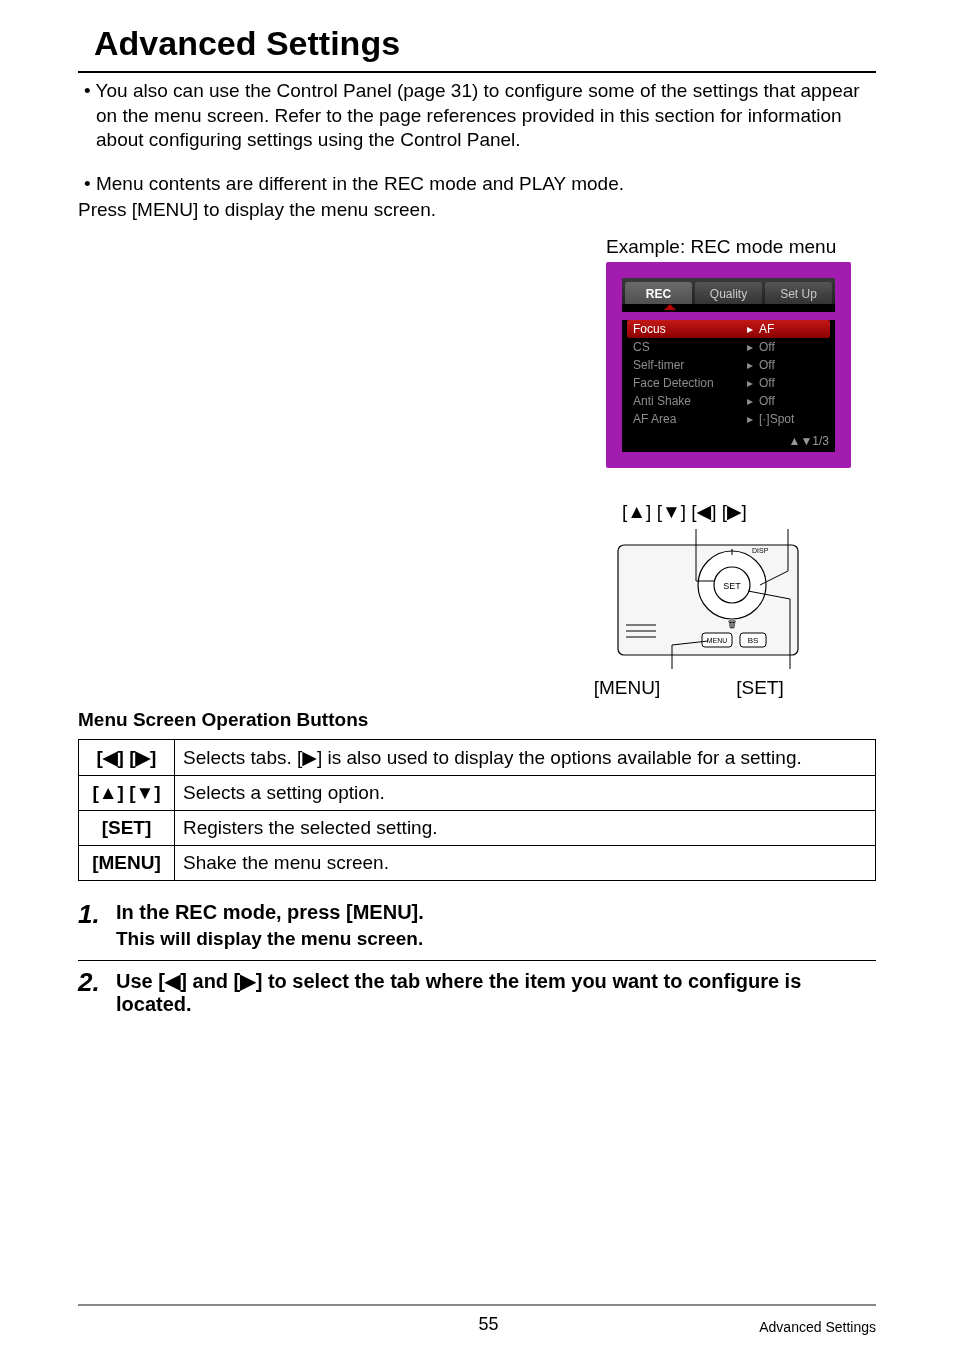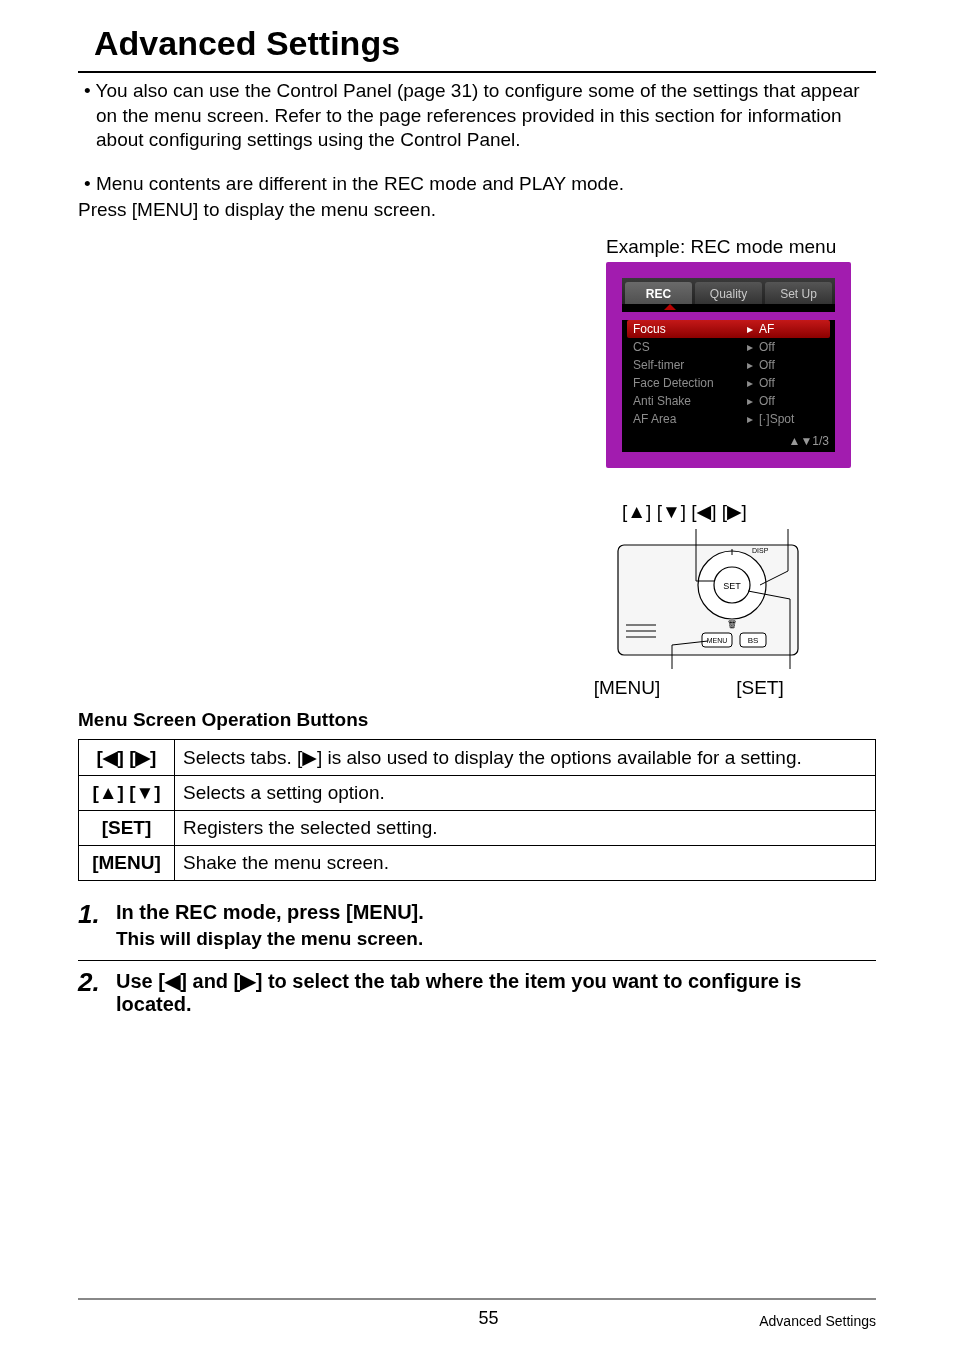--- a/index.html
+++ b/index.html
@@ -118,21 +118,21 @@
 
   .steps { margin-top: 20px; }
   .step { display: flex; margin: 8px 0; }
   .step-num { font-size: 26px; font-weight: bold; font-style: italic; width: 38px; flex-shrink:0; line-height:1.0; }
   .step-body { font-size: 20px; font-weight: bold; }
   .step-sub { font-size: 19px; font-weight: bold; margin-top:4px; }
   .step-rule { border:0; border-top:1px solid #000; margin: 10px 0 6px 0; }
 
   .footer {
     position: absolute;
-    bottom: 28px;
+    bottom: 22px;
     left: 78px;
     right: 78px;
   }
   .footer-rule { border:0; border-top:2px solid #888; margin:0 0 8px 0; }
   .footer-row { display:flex; justify-content:space-between; align-items:flex-end; font-size:16px; }
   .footer-row .pn { flex:1; text-align:center; font-size:18px; }
   .footer-row .fr { font-size:14px; color:#000; }
 </style>
 </head>
 <body>

